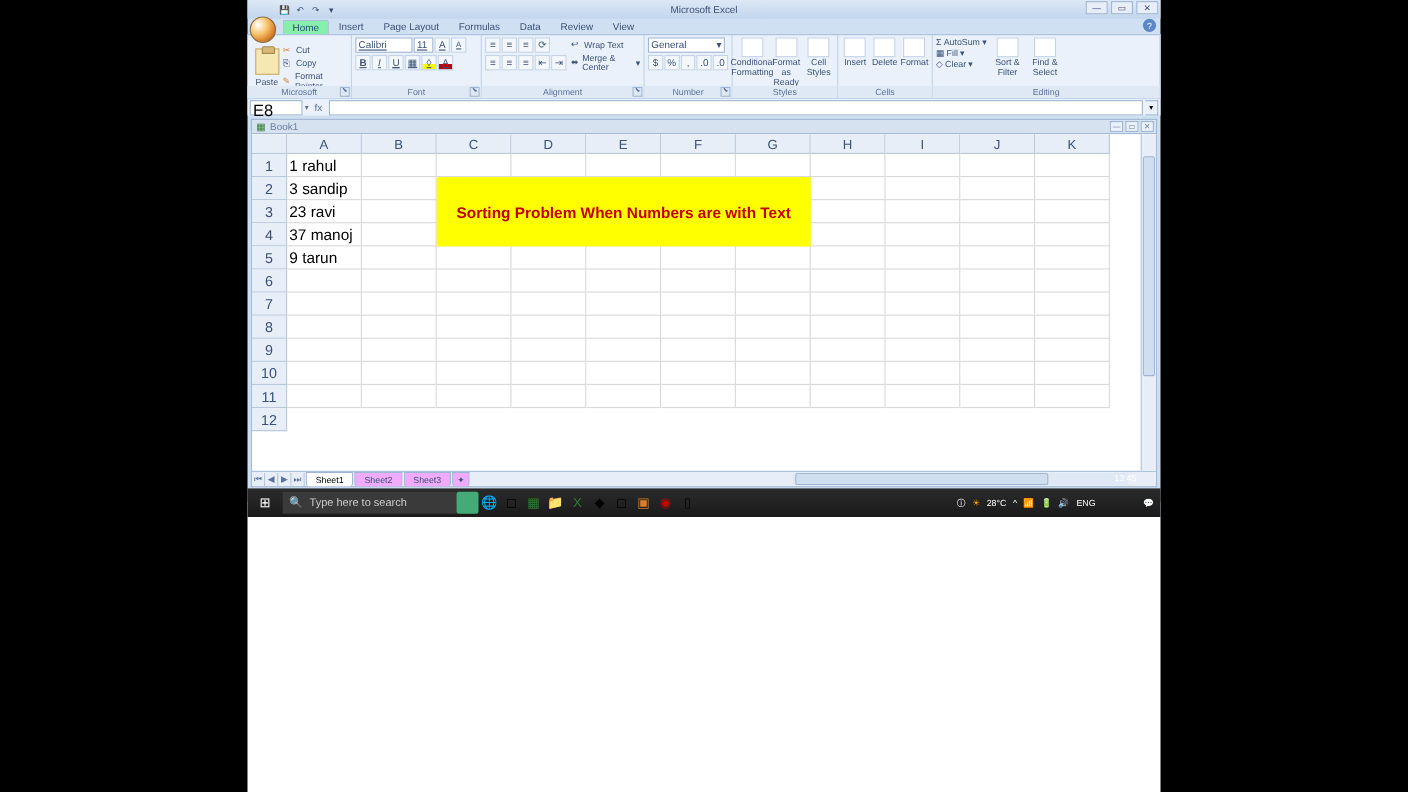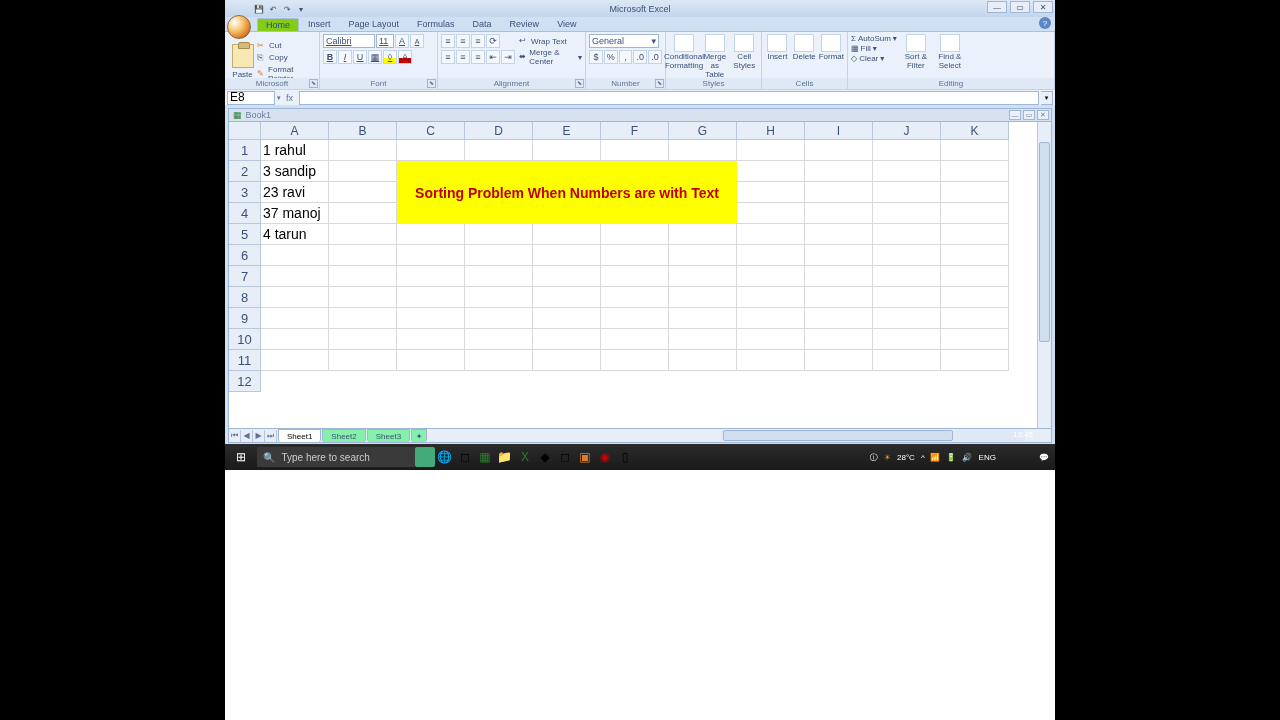--- a/index.html
+++ b/index.html
@@ -14,21 +14,21 @@
 
 
 .qat { height:0; position:relative; }
 .office-btn { position:absolute; left:2px; top:-2px; width:24px; height:24px; border-radius:50%; background:radial-gradient(circle at 30% 30%,#fff,#f7c36b 40%,#d97f2b 70%,#8b4513); border:1px solid #8b6b3e; z-index:5; }
 .qat-bar { position:absolute; left:28px; top:-14px; height:12px; display:flex; align-items:center; gap:2px; }
 .qat-btn { width:12px; height:12px; display:flex; align-items:center; justify-content:center; font-size:8px; color:#3b5178; }
 
 
 .tabs { height:14px; display:flex; align-items:flex-end; padding-left:32px; gap:0; background:transparent; position:relative; }
 .tab { padding:1px 8px; font-size:9px; color:#3b5178; cursor:pointer; border:1px solid transparent; }
-.tab.active { background:#84cc16; border:1px solid #a9c0dc; border-bottom:none; border-radius:2px 2px 0 0; color:#2c4a7a; }
+.tab.active { background:#86efac; border:1px solid #a9c0dc; border-bottom:none; border-radius:2px 2px 0 0; color:#2c4a7a; }
 .tabs .help { position:absolute; right:4px; top:0; width:12px; height:12px; background:#5b87c7; border-radius:50%; color:#fff; font-size:8px; display:flex; align-items:center; justify-content:center; }
 
 
 .ribbon { height:58px; background:#eaf1fa; border-top:1px solid #a9c0dc; display:flex; font-size:8px; color:#3b5178; }
 .rgroup { border-right:1px solid #c3d3e8; display:flex; flex-direction:column; position:relative; padding:2px 3px 0 3px; }
 .rgroup .glabel { position:absolute; bottom:0; left:0; right:0; text-align:center; font-size:8px; color:#5b7299; background:#dfe9f5; height:11px; line-height:11px; }
 .rgroup .glabel .dlg { position:absolute; right:1px; bottom:1px; width:9px; height:9px; border:1px solid #9fb6d4; font-size:6px; line-height:7px; }
 .rgroup .body { flex:1; display:flex; }
 
 
@@ -70,21 +70,21 @@
 .g-cells .body { gap:2px; }
 
 
 .g-edit { flex:1; }
 .g-edit .body { gap:4px; }
 .g-edit .col1 { display:flex; flex-direction:column; gap:1px; }
 .g-edit .col1 div { display:flex; align-items:center; gap:2px; }
 
 
 .fbar { height:16px; background:#eaf1fa; border-top:1px solid #c3d3e8; display:flex; align-items:center; padding:1px 2px; gap:2px; }
-.namebox { width:48px; height:14px; background:#fff; border:1px solid #9fb6d4; font-size:12px; padding:0 2px; display:flex; align-items:flex-end; }
+.namebox { width:48px; height:14px; background:#fff; border:1px solid #9fb6d4; font-size:15px; padding:0 2px; display:flex; align-items:flex-start; }
 .fx { width:14px; height:14px; display:flex; align-items:center; justify-content:center; font-size:9px; color:#5b7299; }
 .finput { flex:1; height:14px; background:#fff; border:1px solid #9fb6d4; }
 .finput-end { width:12px; height:14px; background:#eaf1fa; border:1px solid #9fb6d4; border-left:none; display:flex; align-items:center; justify-content:center; font-size:7px; }
 
 
 .wbhdr { height:14px; background:#d6e2f0; border:1px solid #9fb6d4; margin:3px 3px 0 3px; display:flex; align-items:center; font-size:9px; color:#6b7f9c; padding:0 4px; position:relative; }
 .wbhdr .wbbtns { position:absolute; right:2px; display:flex; gap:2px; }
 .wbhdr .wbbtn { width:12px; height:10px; border:1px solid #9fb6d4; background:#eaf1fa; font-size:7px; display:flex; align-items:center; justify-content:center; }
 
 
@@ -101,21 +101,21 @@
 .cell { width:68px; height:21px; border-right:1px solid #d9d9d9; border-bottom:1px solid #d9d9d9; font-size:14px; padding:0 2px; display:flex; align-items:center; color:#000; overflow:visible; white-space:nowrap; }
 .banner { position:absolute; left:136px; top:21px; width:340px; height:63px; background:#ffff00; display:flex; align-items:center; justify-content:center; font-size:14px; font-weight:bold; color:#c00000; z-index:2; }
 .vscroll { position:absolute; right:0; top:0; bottom:0; width:14px; background:#e7eef7; border-left:1px solid #b7c8dd; }
 .vscroll .thumb { position:absolute; left:1px; right:1px; top:20px; height:200px; background:#cfdff0; border:1px solid #9fb6d4; border-radius:2px; }
 
 
 .sheetbar { height:14px; margin:0 3px 3px 3px; background:#e7eef7; border:1px solid #9fb6d4; border-top:none; display:flex; align-items:center; font-size:8px; position:relative; }
 .shnav { display:flex; }
 .shnav div { width:12px; height:12px; border-right:1px solid #b7c8dd; display:flex; align-items:center; justify-content:center; color:#5b7299; }
 .shtab { padding:0 8px; height:13px; background:#fff; border:1px solid #9fb6d4; border-bottom:none; border-radius:0 0 3px 3px; margin-left:1px; display:flex; align-items:center; color:#000; }
-.shtab.inactive { background:#86efac; color:#3b5178; }
+.shtab.inactive { background:#f0abfc; color:#3b5178; }
 .hscroll { position:absolute; right:14px; left:480px; top:1px; bottom:1px; background:#e7eef7; }
 .hscroll .track { position:absolute; left:12px; right:12px; top:0; bottom:0; background:#dfe9f5; }
 .hscroll .thumb { position:absolute; left:14px; width:230px; top:0; bottom:0; background:#cfdff0; border:1px solid #9fb6d4; border-radius:2px; }
 
 
 .status { height:14px; background:linear-gradient(#d6e2f0,#bcd0e8); border-top:1px solid #9fb6d4; display:flex; align-items:center; font-size:8px; color:#3b5178; padding:0 4px; position:relative; margin-top:10px; }
 .status .right { position:absolute; right:4px; display:flex; align-items:center; gap:2px; }
 .viewbtn { width:14px; height:10px; border:1px solid #9fb6d4; background:#eaf1fa; }
 .zslider { width:58px; height:2px; background:#9fb6d4; position:relative; margin:0 4px; }
 .zslider::before { content:""; position:absolute; left:50%; top:-3px; width:6px; height:8px; background:#eaf1fa; border:1px solid #9fb6d4; }
@@ -273,21 +273,21 @@
     </div>
 
     <div class="rgroup g-styles">
       <div class="body">
         <div class="vbtn">
             <div class="ic"></div>
             <span>Conditional Formatting</span>
           </div>
         <div class="vbtn">
             <div class="ic"></div>
-            <span>Merge as Table</span>
+            <span>Format as Ready</span>
           </div>
         <div class="vbtn">
             <div class="ic"></div>
             <span>Cell Styles</span>
           </div>
       </div>
       <div class="glabel"><span>Styles</span></div>
     </div>
 
     <div class="rgroup g-cells">
@@ -437,21 +437,21 @@
             <div class="cell"></div>
             <div class="cell"></div>
             <div class="cell"></div>
             <div class="cell"></div>
             <div class="cell"></div>
             <div class="cell"></div>
             <div class="cell"></div>
             <div class="cell"></div>
           </div>
         <div class="cellrow">
-            <div class="cell">4 tarun</div>
+            <div class="cell">9 tarun</div>
             <div class="cell"></div>
             <div class="cell"></div>
             <div class="cell"></div>
             <div class="cell"></div>
             <div class="cell"></div>
             <div class="cell"></div>
             <div class="cell"></div>
             <div class="cell"></div>
             <div class="cell"></div>
             <div class="cell"></div>

